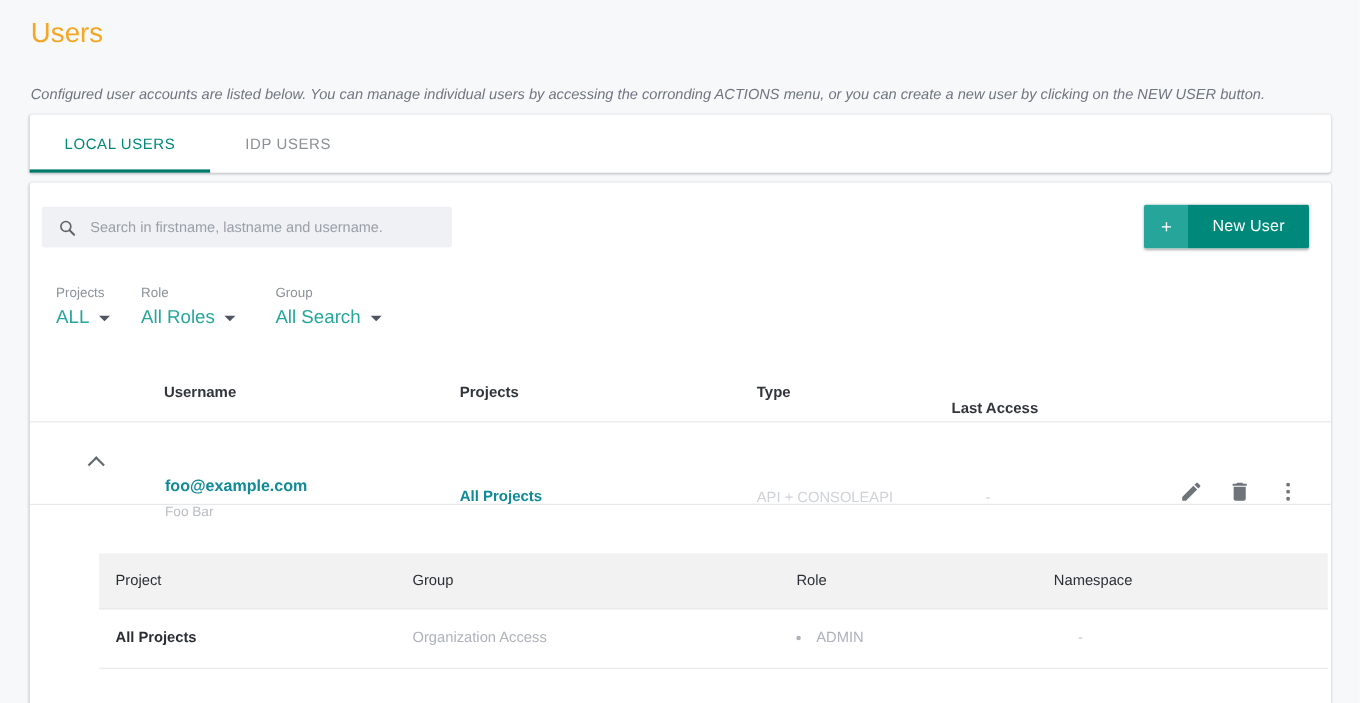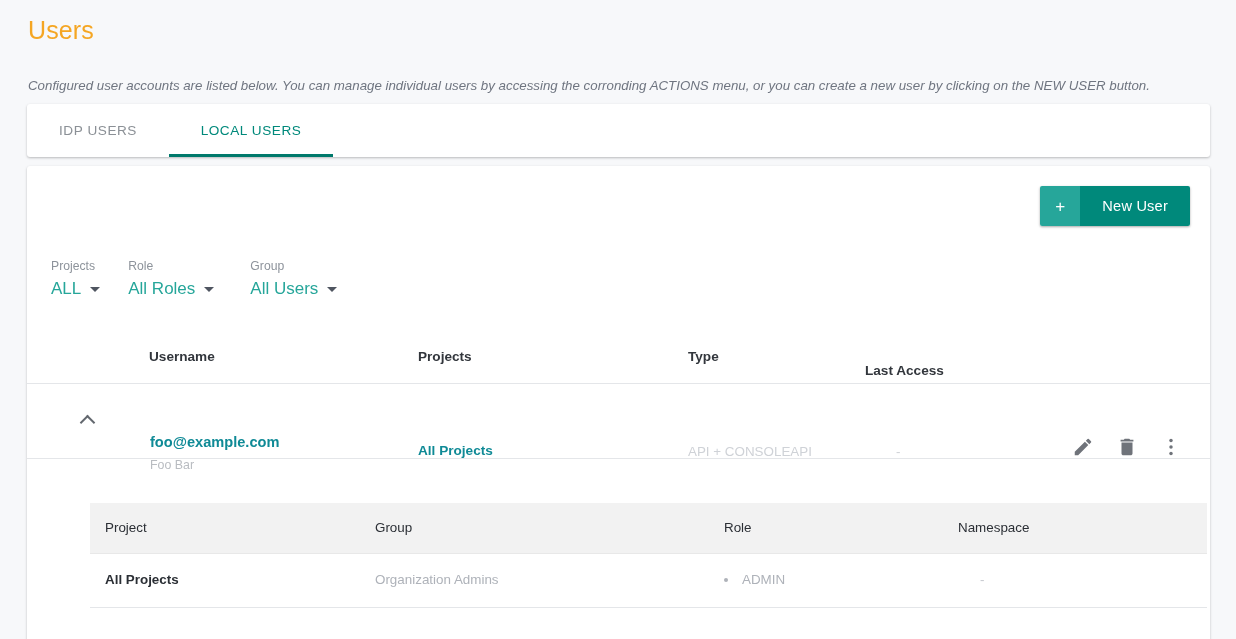--- a/index.html
+++ b/index.html
@@ -178,31 +178,40 @@
 </head>
 <body>
 
 <div class="page">
 
   <div class="page-title">Users</div>
   <div class="page-desc">Configured user accounts are listed below. You can manage individual users by accessing the corronding ACTIONS menu, or you can create a new user by clicking on the NEW USER button.</div>
 
   <div class="card tabs-card">
     <div class="tabs">
+      <div class="tab local active">
+        <span>LOCAL USERS</span>
+      </div>
       <div class="tab idp">
         <span>IDP USERS</span>
       </div>
-      <div class="tab local active">
-        <span>LOCAL USERS</span>
-      </div>
     </div>
   </div>
 
   <div class="card main-card">
 
+    <div class="search-wrap">
+      <span class="search-icon">
+        <svg viewBox="0 0 24 24" width="18" height="18">
+          <circle cx="10.5" cy="10.5" r="6" fill="none" stroke="#5f6368" stroke-width="2"></circle>
+          <line x1="15" y1="15" x2="20.5" y2="20.5" stroke="#5f6368" stroke-width="2.4" stroke-linecap="round"></line>
+        </svg>
+      </span>
+      <input class="search-input" type="text" placeholder="Search in firstname, lastname and username." style="">
+    </div>
 
     <div class="new-user-btn">
       <div class="nu-plus">+</div>
       <div class="nu-label">New User</div>
     </div>
 
     <div class="filters">
       <div class="filter projects">
         <div class="filter-label">Projects</div>
         <div class="filter-value">
@@ -213,21 +222,21 @@
       <div class="filter">
         <div class="filter-label">Role</div>
         <div class="filter-value">
           <span>All Roles</span>
           <span class="caret"></span>
         </div>
       </div>
       <div class="filter">
         <div class="filter-label">Group</div>
         <div class="filter-value">
-          <span>All Users</span>
+          <span>All Search</span>
           <span class="caret"></span>
         </div>
       </div>
     </div>
 
     <div class="tbl-head">
       <div class="th col-username">Username</div>
       <div class="th col-projects">Projects</div>
       <div class="th col-type">Type</div>
       <div class="th col-lastacc">Last Access</div>
@@ -266,21 +275,21 @@
 
     <div class="subtable">
       <div class="sub-head">
         <div class="sth sc-project">Project</div>
         <div class="sth sc-group">Group</div>
         <div class="sth sc-role">Role</div>
         <div class="sth sc-namespace">Namespace</div>
       </div>
       <div class="sub-row">
         <div class="std sd-project">All Projects</div>
-        <div class="std sd-group">Organization Admins</div>
+        <div class="std sd-group">Organization Access</div>
         <div class="std sd-role">
           <span class="bullet"></span>
           <span>ADMIN</span>
         </div>
         <div class="std sd-ns">-</div>
       </div>
     </div>
 
   </div>
 </div>

